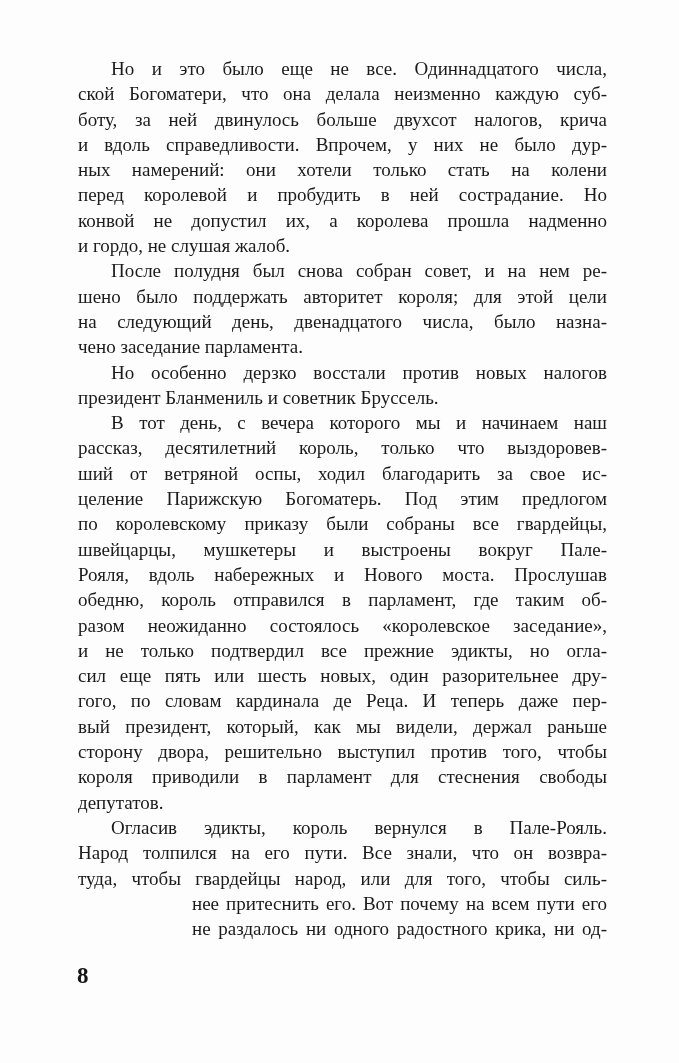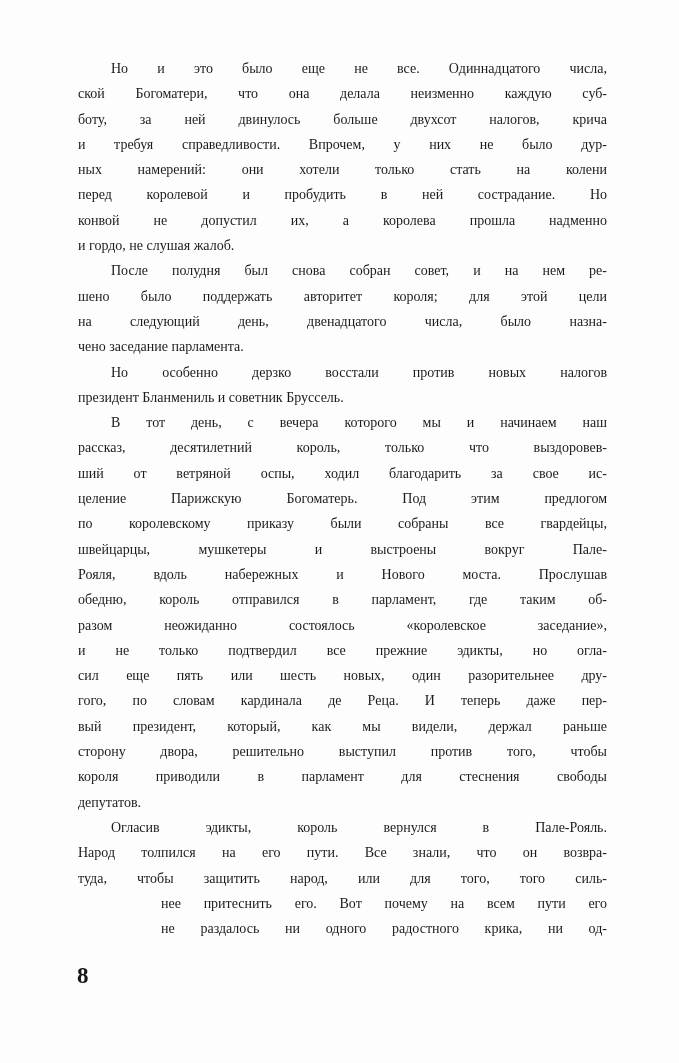--- a/index.html
+++ b/index.html
@@ -18,21 +18,21 @@
     height: 1063px;
     background: #fdfdfd;
     color: #1b1b1b;
     overflow: hidden;
   }
   .text-block {
     position: absolute;
     left: 78px;
     top: 56px;
     width: 529px;
-    font-size: 14px;
+    font-size: 19px;
     line-height: 25.3px;
   }
   .para {
     margin: 0;
     padding: 0;
   }
   .line {
     text-align: justify;
     -moz-text-align-last: justify;
     text-align-last: justify;
@@ -40,42 +40,42 @@
     height: 25.3px;
   }
   .line.first {
     text-indent: 33px;
   }
   .line.plast {
     -moz-text-align-last: left;
     text-align-last: left;
   }
   .line.offset {
-    margin-left: 83px;
+    margin-left: 114px;
   }
   .folio {
     position: absolute;
     left: 77px;
     top: 963px;
     font-size: 23px;
     line-height: 25.3px;
     font-weight: bold;
     color: #161616;
   }
 </style>
 </head>
 <body>
 
 <div class="page">
   <div class="text-block">
       <div class="para">
         <div class="line first">Но и это было еще не все. Одиннадцатого числа,</div>
         <div class="line">ской Богоматери, что она делала неизменно каждую суб-</div>
         <div class="line">боту, за ней двинулось больше двухсот налогов, крича</div>
-        <div class="line">и требуя справедливости. Впрочем, у них не было дур-</div>
+        <div class="line">и вдоль справедливости. Впрочем, у них не было дур-</div>
         <div class="line">ных намерений: они хотели только стать на колени</div>
         <div class="line">перед королевой и пробудить в ней сострадание. Но</div>
         <div class="line">конвой не допустил их, а королева прошла надменно</div>
         <div class="line plast">и гордо, не слушая жалоб.</div>
       </div>
       <div class="para">
         <div class="line first">После полудня был снова собран совет, и на нем ре-</div>
         <div class="line">шено было поддержать авторитет короля; для этой цели</div>
         <div class="line">на следующий день, двенадцатого числа, было назна-</div>
         <div class="line plast">чено заседание парламента.</div>
@@ -98,19 +98,19 @@
         <div class="line">сил еще пять или шесть новых, один разорительнее дру-</div>
         <div class="line">гого, по словам кардинала де Реца. И теперь даже пер-</div>
         <div class="line">вый президент, который, как мы видели, держал раньше</div>
         <div class="line">сторону двора, решительно выступил против того, чтобы</div>
         <div class="line">короля приводили в парламент для стеснения свободы</div>
         <div class="line plast">депутатов.</div>
       </div>
       <div class="para">
         <div class="line first">Огласив эдикты, король вернулся в Пале-Рояль.</div>
         <div class="line">Народ толпился на его пути. Все знали, что он возвра-</div>
-        <div class="line">туда, чтобы защитить народ, или для того, того силь-</div>
+        <div class="line">туда, чтобы гвардейцы народ, или для того, чтобы силь-</div>
         <div class="line offset">нее притеснить его. Вот почему на всем пути его</div>
         <div class="line offset">не раздалось ни одного радостного крика, ни од-</div>
       </div>
     </div>
   <div class="folio">8</div>
 </div>
 
 </body></html>

